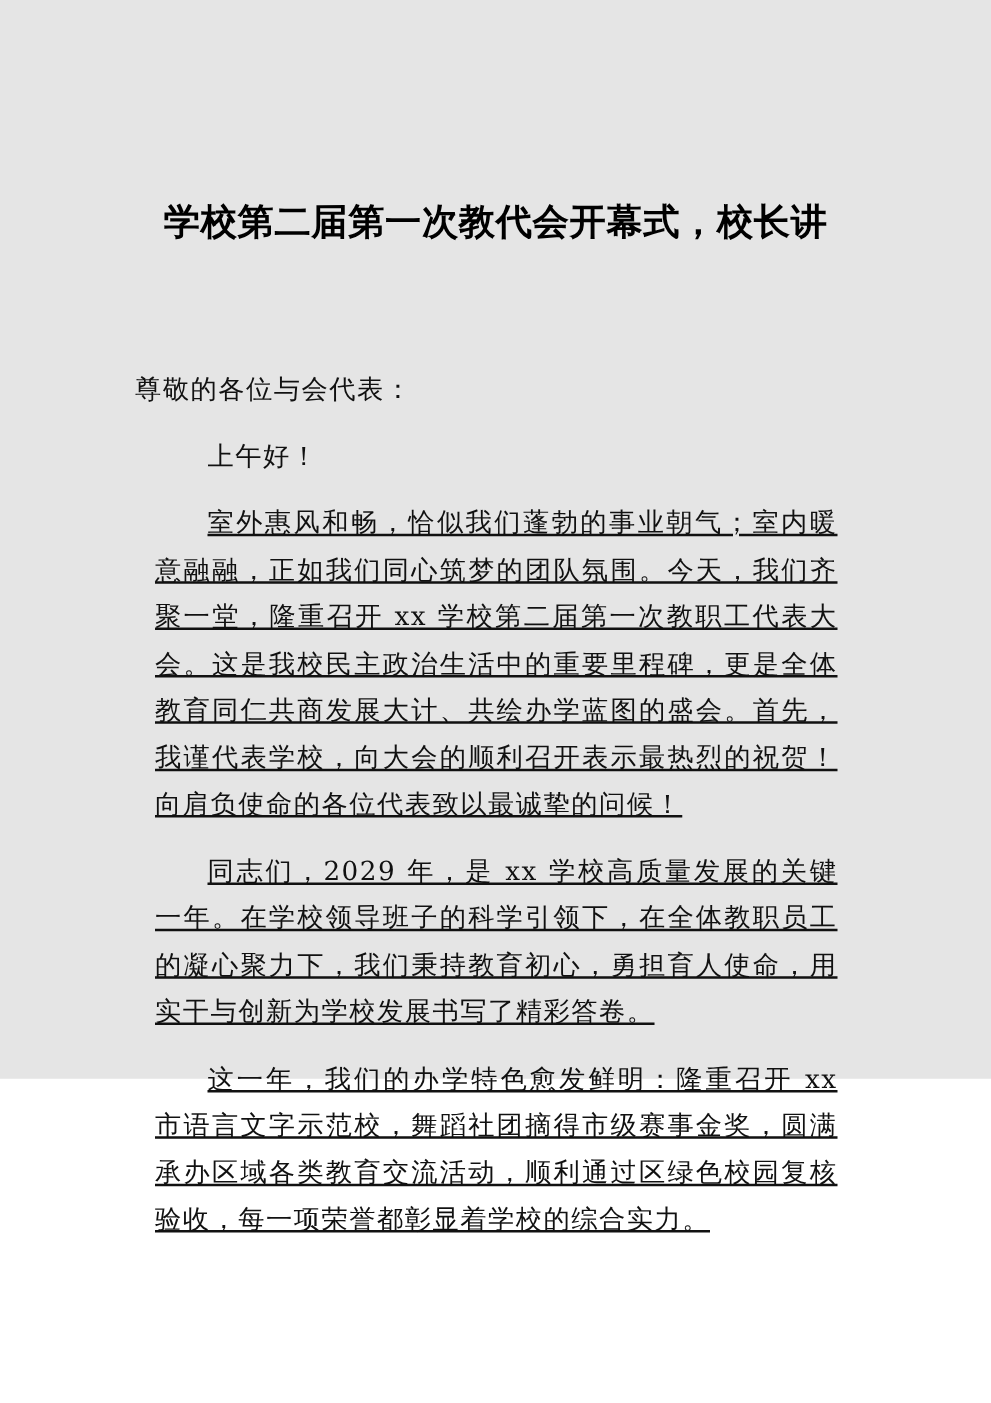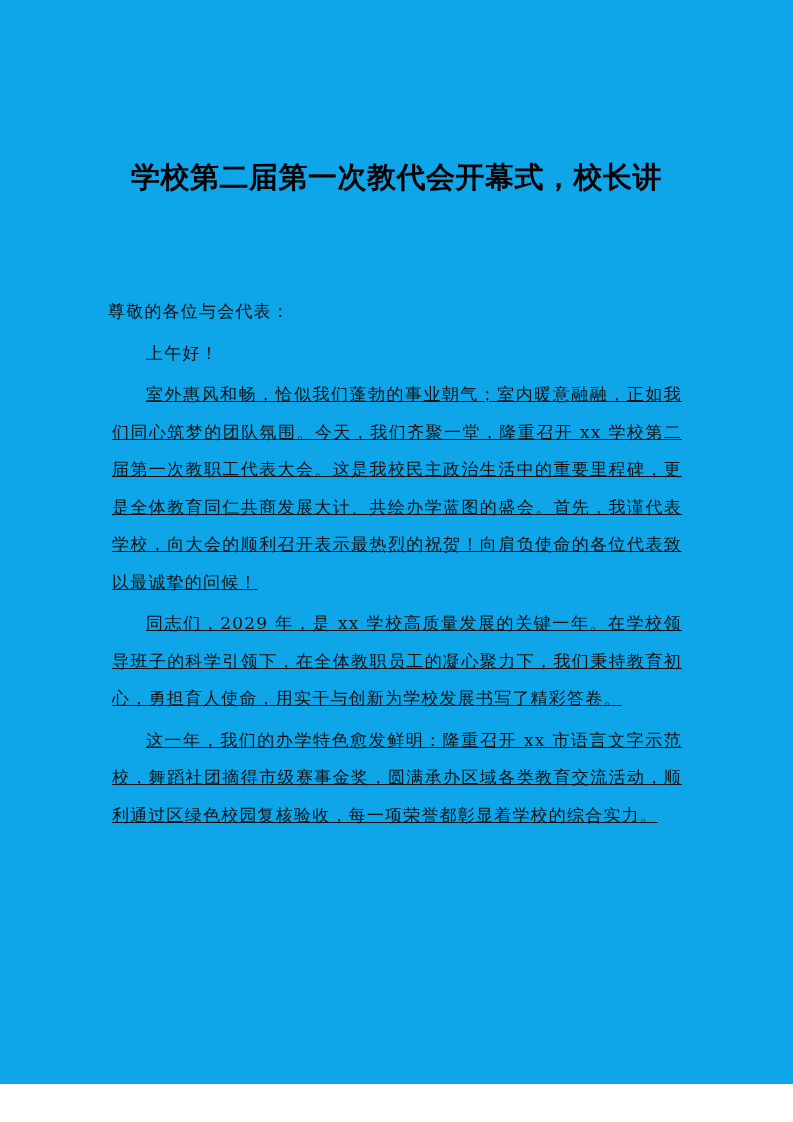--- a/index.html
+++ b/index.html
@@ -12,22 +12,22 @@
       height: 1122px;
       position: relative;
       overflow: hidden;
       color: #000000;
     }
     .page {
       position: absolute;
       left: 0;
       top: 0;
       width: 793px;
-      height: 1084px;
-      background: #0ea5e9;
+      height: 863px;
+      background: #e5e5e5;
     }
     .title {
       position: absolute;
       left: 100px;
       top: 157px;
       width: 593px;
       margin: 0;
       text-align: center;
       font-family: "DejaVu Sans", "Liberation Sans", sans-serif;
       font-weight: bold;
@@ -39,26 +39,26 @@
     .title .line {
       display: block;
       white-space: nowrap;
     }
     .body-text {
       position: absolute;
       left: 108px;
       top: 293px;
       width: 578px;
       font-family: "DejaVu Serif", "Liberation Serif", serif;
-      font-size: 17px;
+      font-size: 21px;
       line-height: 37.5px;
       color: #111;
     }
     .para {
-      margin: 4px;
+      margin: 16px;
       text-align: justify;
       text-align-last: left;
       letter-spacing: 1.2px;
     }
     .para.indent {
       text-indent: 2em;
     }
     .para + .para {
       margin-top: 4px;
       text-decoration: underline;

